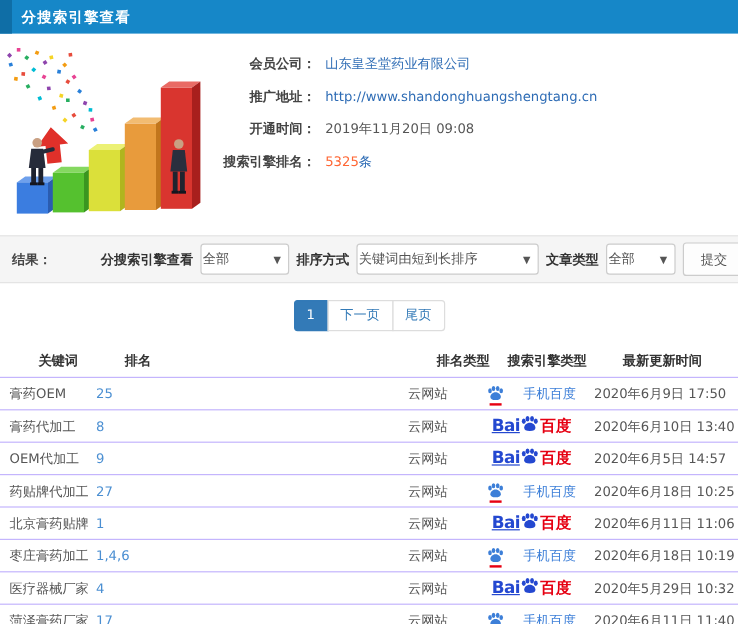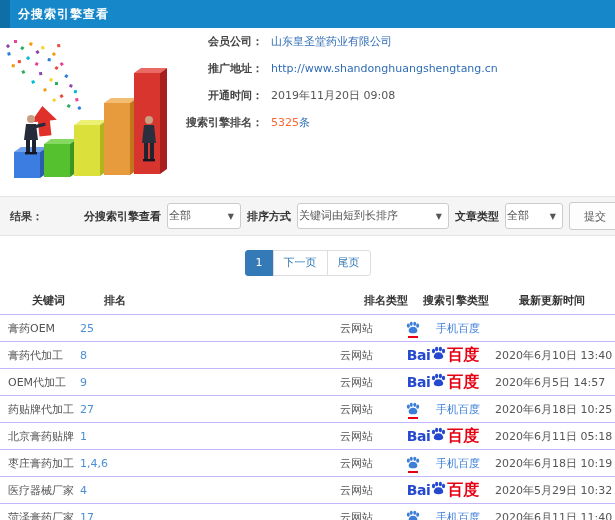--- a/index.html
+++ b/index.html
@@ -7,21 +7,21 @@
     font-family:"DejaVu Sans","Liberation Sans",sans-serif; font-size:11px; color:#555; }
 
   
   .app-header { position:relative; height:28px; background:var(--header-bg); display:flex; align-items:center; }
   .header-accent { width:10px; height:28px; background:var(--header-accent); flex:none; }
   .app-title { color:#fff; font-size:12px; font-weight:bold; margin-left:8px; letter-spacing:1px; }
 
   
   .info-section { display:flex; height:164px; background:#fff; }
   .illustration { width:185px; height:158px; flex:none; margin-top:2px; }
-  .info-list { flex:1; padding-top:0; }
+  .info-list { flex:1; padding-top:12px; }
   .info-row { height:27px; line-height:27px; white-space:nowrap; }
   .info-label { display:inline-block; width:78px; text-align:right; font-weight:bold; color:#444; }
   .info-value { margin-left:8px; color:#555; }
   .info-value.link { color:var(--link); cursor:pointer; }
   .info-value .hl { color:var(--highlight); }
   .info-value .suffix { color:var(--link); }
 
   
   .filter-bar { margin-top:4px; height:40px; background:#f5f5f5; border-top:1px solid #e4e4e4;
     border-bottom:1px solid #e4e4e4; display:flex; align-items:center; padding:0 0 0 10px; }
@@ -53,22 +53,22 @@
   .col-rtype { width:57px; flex:none; }
   .col-engine { width:92px; flex:none; display:flex; align-items:center; }
   .trow.thead .col-engine { padding-left:2px; }
   .col-date { flex:1; padding-left:6px; white-space:nowrap; }
 
   
   .eng { display:flex; align-items:center; justify-content:center; width:100%; }
   .paw-wrap { position:relative; display:inline-flex; }
   .paw-wrap.mob::after { content:""; position:absolute; left:2px; bottom:-3px; width:10px; height:2px; background:var(--baidu-red); }
   .mob-label { color:var(--mob-blue); margin-left:16px; }
-  .bd-prefix { color:var(--baidu-blue); font-weight:bold; font-size:14px; letter-spacing:-0.5px; }
-  .bd-suffix { color:var(--baidu-red); font-weight:bold; font-size:16px; }
+  .bd-prefix { color:var(--baidu-blue); font-weight:bold; font-size:14px; letter-spacing:-0.5px;text-decoration:underline; }
+  .bd-suffix { color:var(--baidu-red); font-weight:bold; font-size:13px; }
   .bd-paw { margin:0 1px; position:relative; top:-2px; }
 </style>
 </head>
 <body>
 
 <div class="page">
 
   <header class="app-header">
     <div class="header-accent"></div>
     <h1 class="app-title">分搜索引擎查看</h1>
@@ -209,20 +209,21 @@
                   <ellipse cx="4" cy="8" rx="2.6" ry="3.6" fill="#3d7fd8"></ellipse>
                   <ellipse cx="9" cy="4.8" rx="2.6" ry="3.6" fill="#3d7fd8"></ellipse>
                   <ellipse cx="15" cy="4.8" rx="2.6" ry="3.6" fill="#3d7fd8"></ellipse>
                   <ellipse cx="20" cy="8" rx="2.6" ry="3.6" fill="#3d7fd8"></ellipse>
                   <path d="M12 10c-4.5 0-7.5 3.4-7.5 6.8 0 2.8 2.6 4.4 7.5 4.4s7.5-1.6 7.5-4.4C19.5 13.4 16.5 10 12 10z" fill="#3d7fd8"></path>
                 </svg>
               </span>
               <span class="mob-label">手机百度</span>
             </span>
           </div>
+          <div class="col-date">2020年6月9日 17:50</div>
         </div>
         <div class="trow">
           <div class="col-kw">膏药代加工</div>
           <div class="col-rank"><span>8</span></div>
           <div class="col-rtype">云网站</div>
           <div class="col-engine">
             <span class="eng">
               <span class="bd-prefix">Bai</span>
               <span class="bd-paw paw-wrap">
                 <svg width="15" height="15" viewBox="0 0 24 24">
@@ -291,21 +292,21 @@
                   <ellipse cx="4" cy="8" rx="2.6" ry="3.6" fill="#2448d0"></ellipse>
                   <ellipse cx="9" cy="4.8" rx="2.6" ry="3.6" fill="#2448d0"></ellipse>
                   <ellipse cx="15" cy="4.8" rx="2.6" ry="3.6" fill="#2448d0"></ellipse>
                   <ellipse cx="20" cy="8" rx="2.6" ry="3.6" fill="#2448d0"></ellipse>
                   <path d="M12 10c-4.5 0-7.5 3.4-7.5 6.8 0 2.8 2.6 4.4 7.5 4.4s7.5-1.6 7.5-4.4C19.5 13.4 16.5 10 12 10z" fill="#2448d0"></path>
                 </svg>
               </span>
               <span class="bd-suffix">百度</span>
             </span>
           </div>
-          <div class="col-date">2020年6月11日 05:18</div>
+          <div class="col-date">2020年6月11日 11:06</div>
         </div>
         <div class="trow">
           <div class="col-kw">枣庄膏药加工</div>
           <div class="col-rank"><span>1,4,6</span></div>
           <div class="col-rtype">云网站</div>
           <div class="col-engine">
             <span class="eng">
               <span class="paw-wrap mob">
                 <svg width="14" height="14" viewBox="0 0 24 24">
                   <ellipse cx="4" cy="8" rx="2.6" ry="3.6" fill="#3d7fd8"></ellipse>

